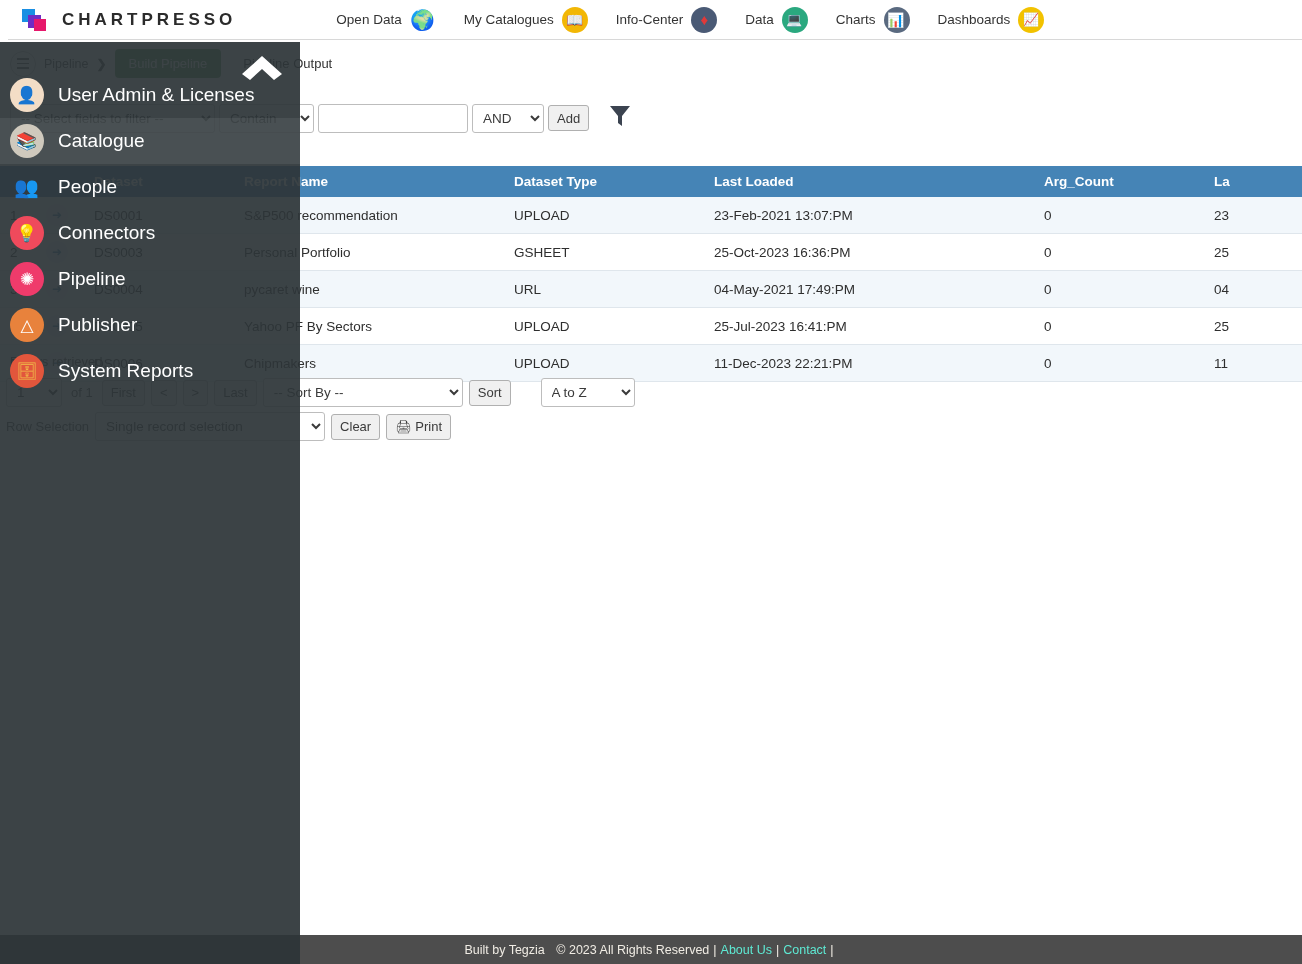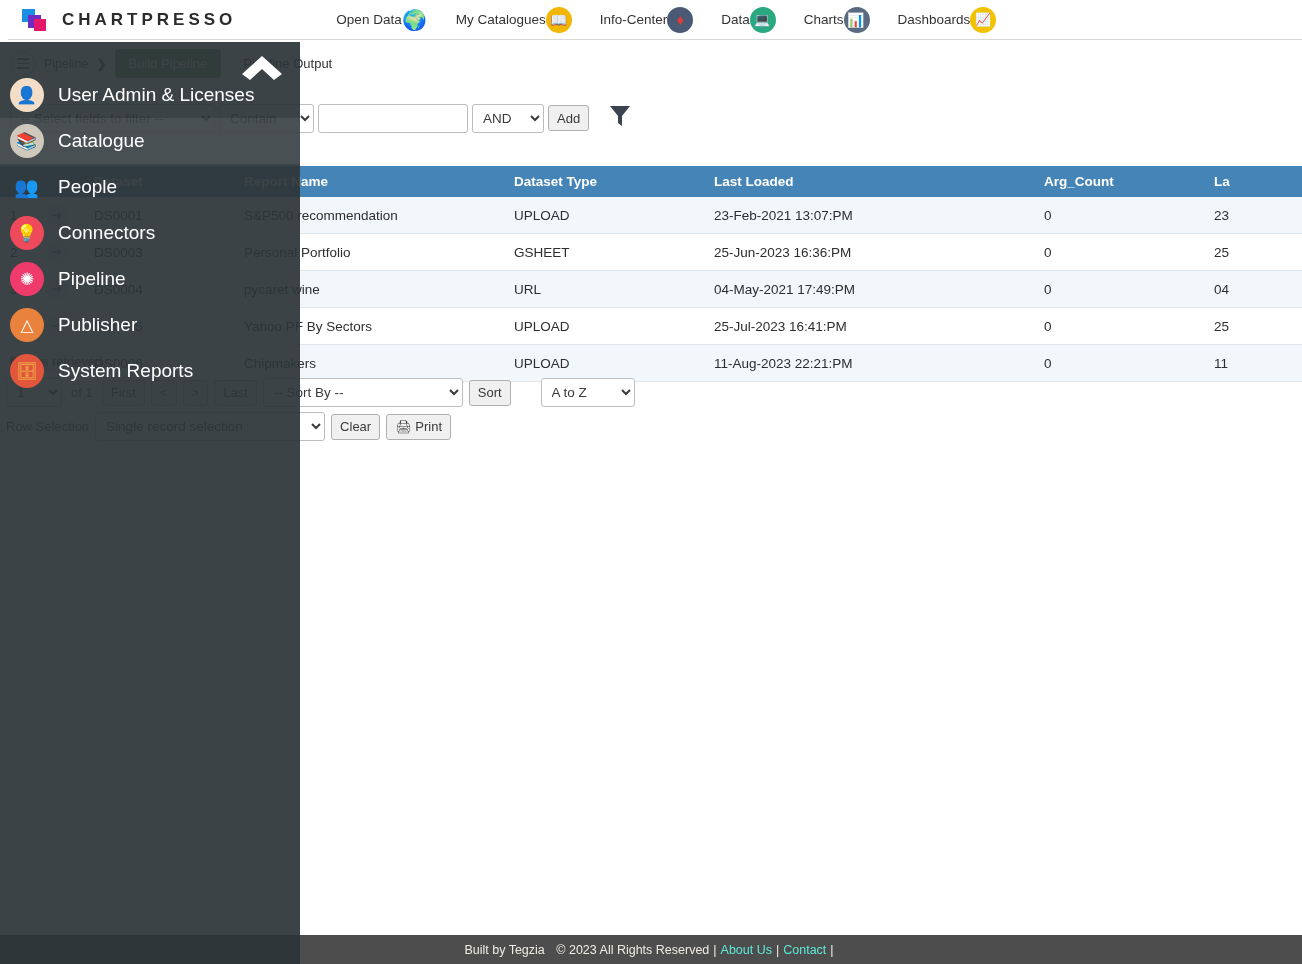--- a/index.html
+++ b/index.html
@@ -22,21 +22,21 @@
   .logo-mark { position: relative; width: 28px; height: 26px; }
   .logo-mark i { position: absolute; display: block; }
   .sq1 { width: 13px; height: 13px; background: #1a8fe3; left: 2px; top: 2px; transform: rotate(0deg); }
   .sq2 { width: 13px; height: 13px; background: #6f2cc4; left: 8px; top: 8px; }
   .sq3 { width: 12px; height: 12px; background: #e6186b; left: 14px; top: 12px; }
   .brand {
     font-size: 17px; letter-spacing: 4px; font-weight: bold;
     color: #2b2b2b; margin-left: 14px; white-space: nowrap;
   }
   .nav-items { display: flex; align-items: center; margin-left: 100px; gap: 28px; }
-  .nav-item { display: flex; align-items: center; cursor: pointer; }
+  .nav-item { display: flex; align-items: center; gap: 8px; cursor: pointer; }
   .nav-label { font-size: 13.5px; color: #333; white-space: nowrap; }
   .nav-ic {
     width: 26px; height: 26px; border-radius: 50%;
     display: flex; align-items: center; justify-content: center;
     font-size: 14px; line-height: 1;
   }
   .ic-globe { background: transparent; color: #4a90d9; font-size: 20px; }
   .ic-book { background: #f2b705; color: #fff; font-size: 14px; }
   .ic-layers { background: #4a5a75; color: #e03a3a; font-size: 15px; }
   .ic-monitor { background: #2aa87f; color: #ffffff; font-size: 13px; }
@@ -287,21 +287,21 @@
           <td>23</td>
         </tr>
         <tr>
           <td>2</td>
           <td>
               <span class="arrow-circ">➜</span>
             </td>
           <td>DS0003</td>
           <td>Personal Portfolio</td>
           <td>GSHEET</td>
-          <td>25-Jun-2023 16:36:PM</td>
+          <td>25-Oct-2023 16:36:PM</td>
           <td>0</td>
           <td>25</td>
         </tr>
         <tr>
           <td>3</td>
           <td>
               <span class="arrow-circ">➜</span>
             </td>
           <td>DS0004</td>
           <td>pycaret wine</td>
@@ -323,21 +323,21 @@
           <td>25</td>
         </tr>
         <tr>
           <td>5</td>
           <td>
               <span class="arrow-circ">➜</span>
             </td>
           <td>DS0006</td>
           <td>Chipmakers</td>
           <td>UPLOAD</td>
-          <td>11-Aug-2023 22:21:PM</td>
+          <td>11-Dec-2023 22:21:PM</td>
           <td>0</td>
           <td>11</td>
         </tr>
       </tbody>
     </table>
   </div>
 
   <div class="statusline">5 rows retrieved</div>
 
   <div class="pagerow">

